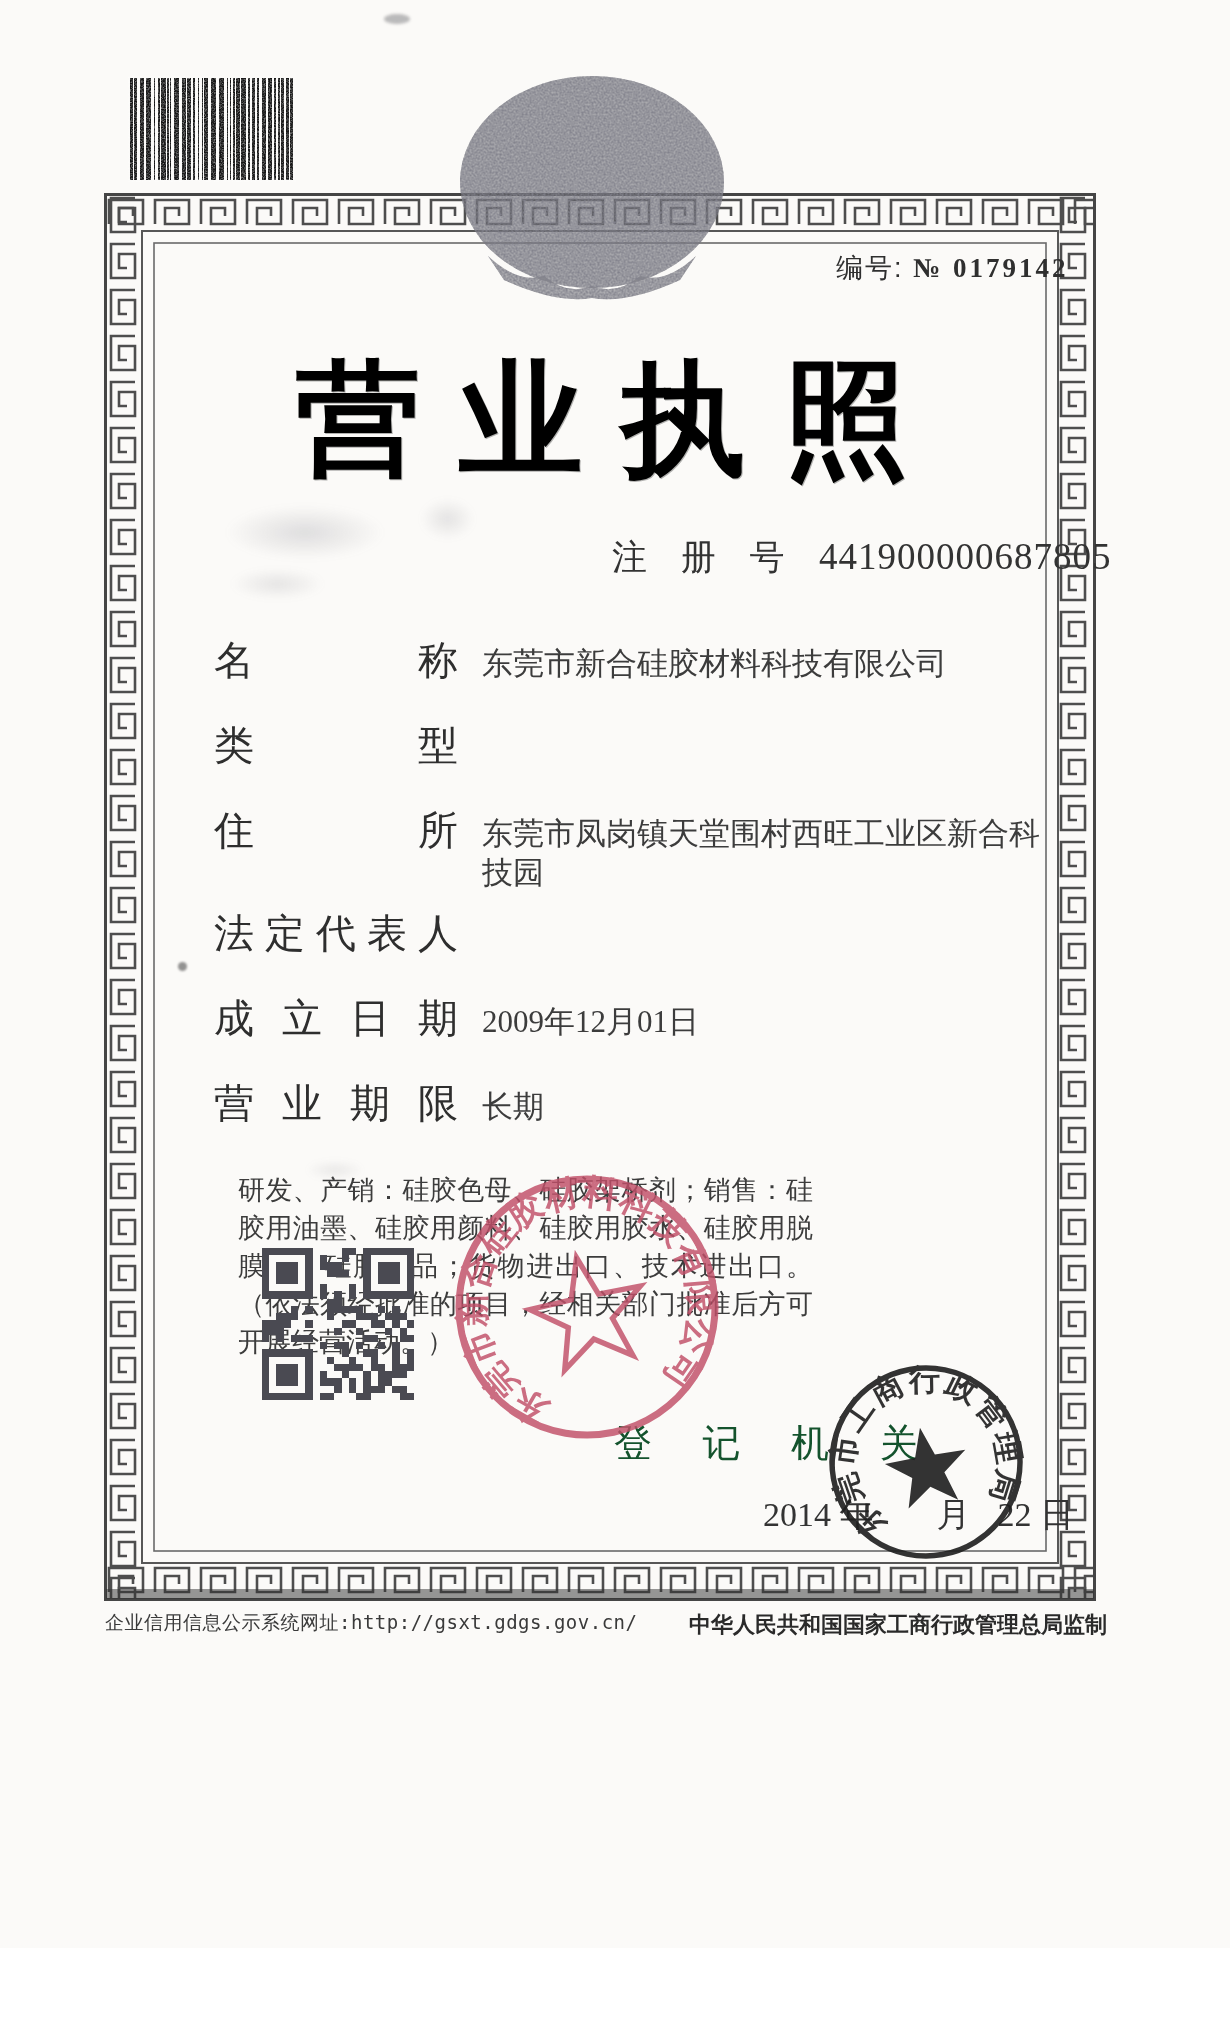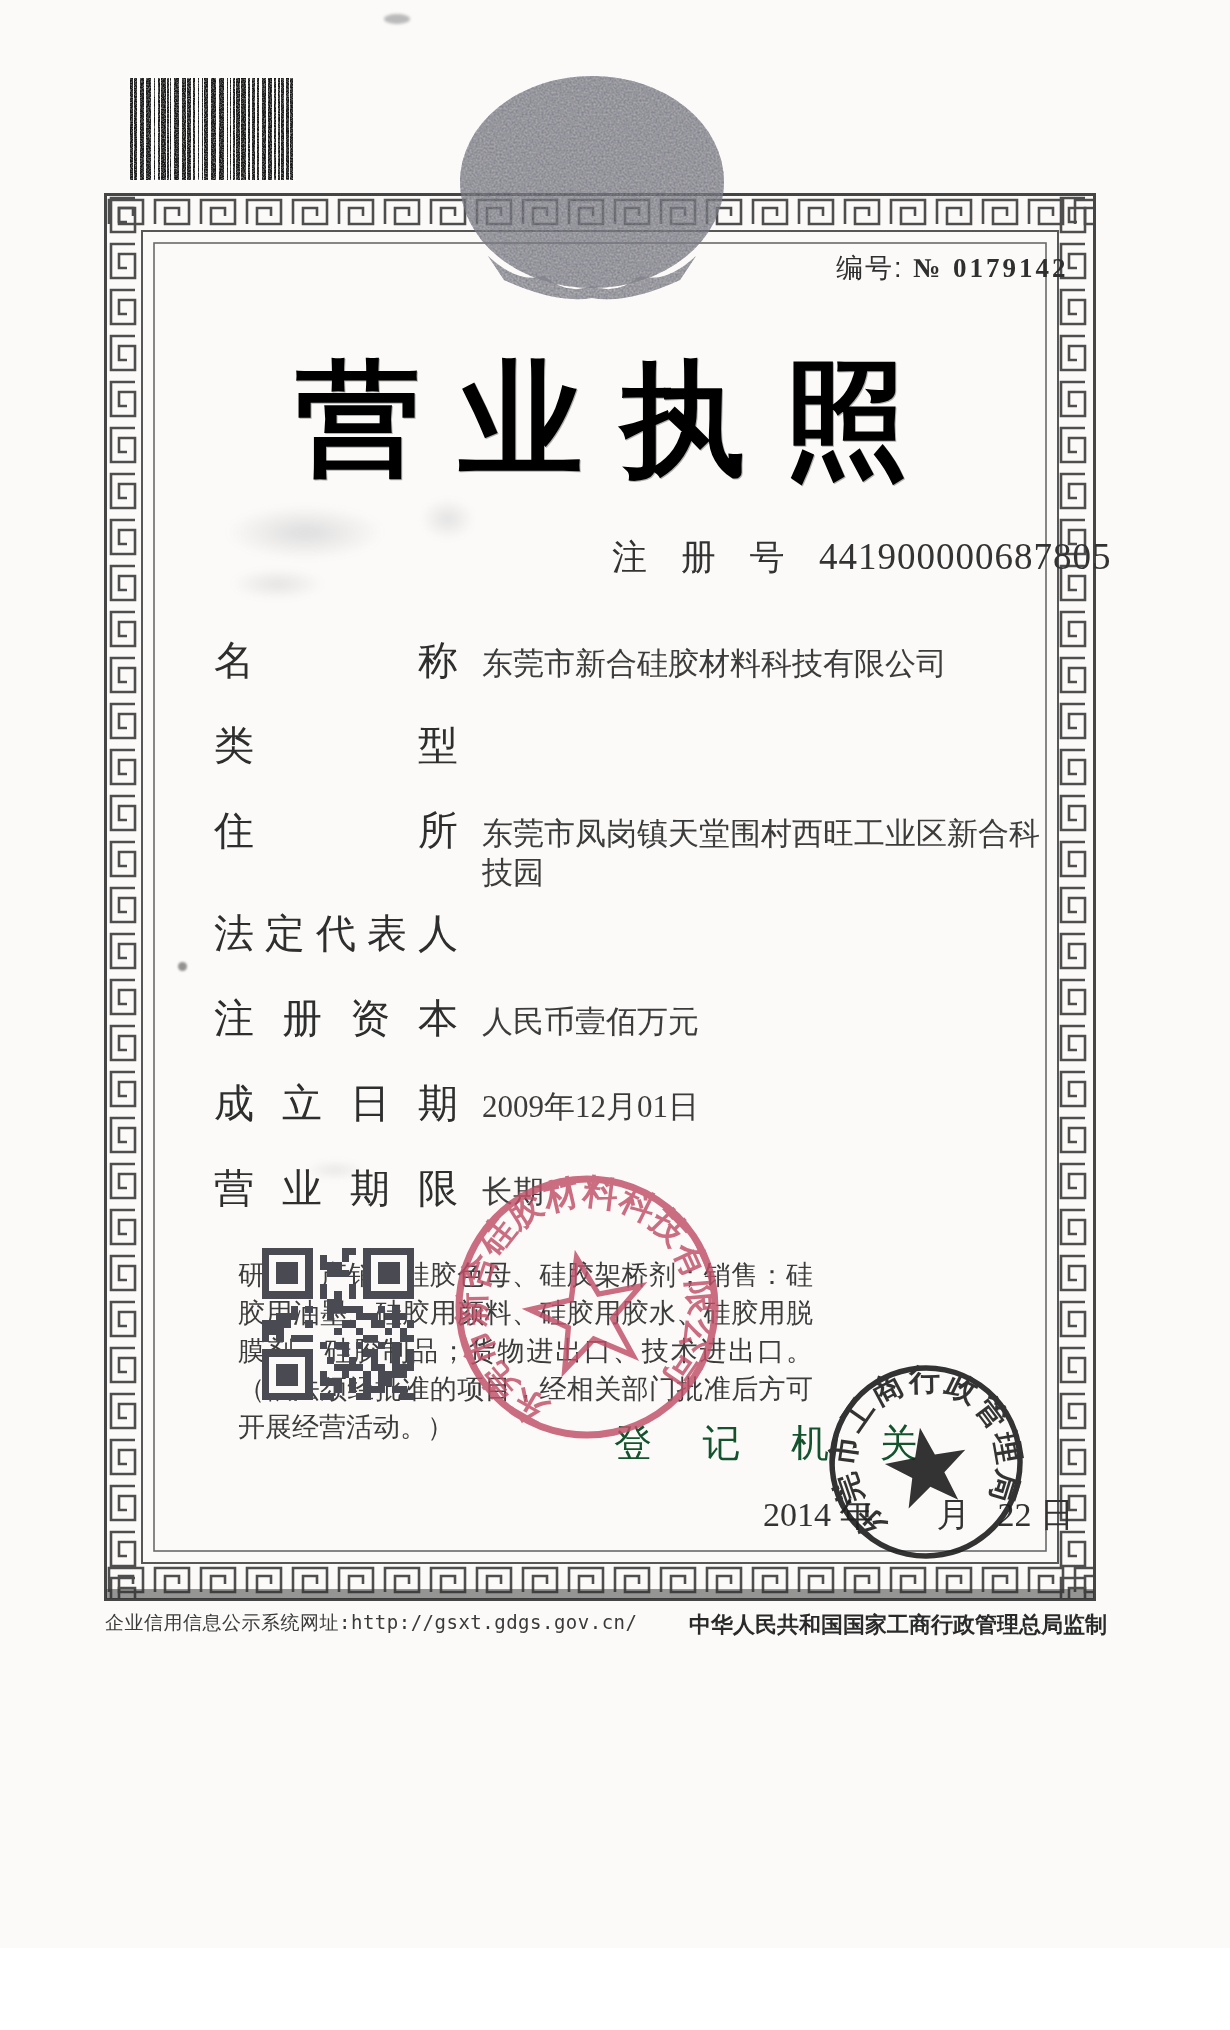--- a/index.html
+++ b/index.html
@@ -169,24 +169,20 @@
     </div>
     <div class="row">
       <div class="lbl">类型</div>
     </div>
     <div class="row">
       <div class="lbl">住所</div>
       <div class="val">东莞市凤岗镇天堂围村西旺工业区新合科技园</div>
     </div>
     <div class="row">
       <div class="lbl">法定代表人</div>
-    </div>
-    <div class="row">
-      <div class="lbl">注册资本</div>
-      <div class="val">人民币壹佰万元</div>
     </div>
     <div class="row">
       <div class="lbl">成立日期</div>
       <div class="val">2009年12月01日</div>
     </div>
     <div class="row">
       <div class="lbl">营业期限</div>
       <div class="val">长期</div>
     </div>
     <div class="row scope">

